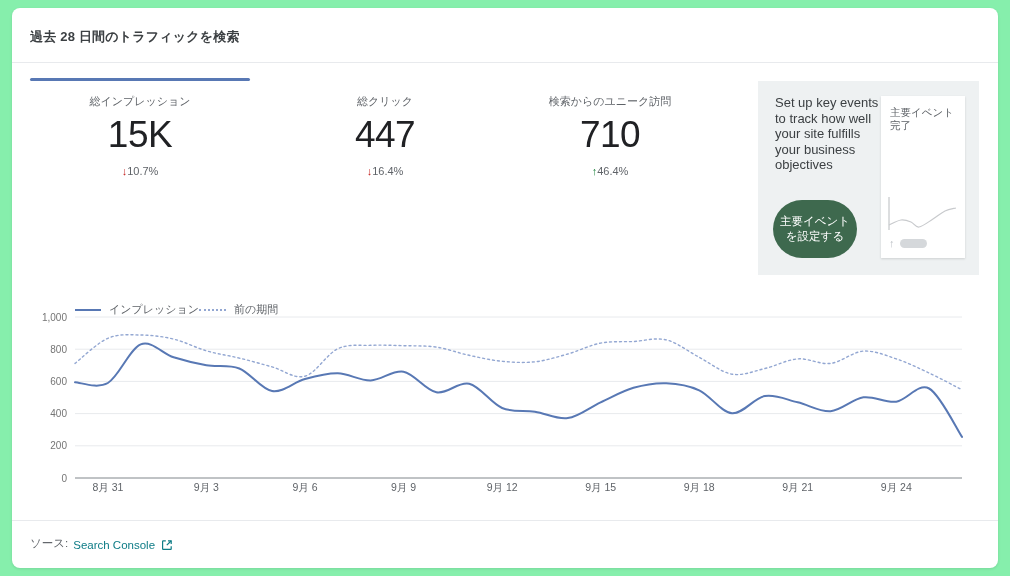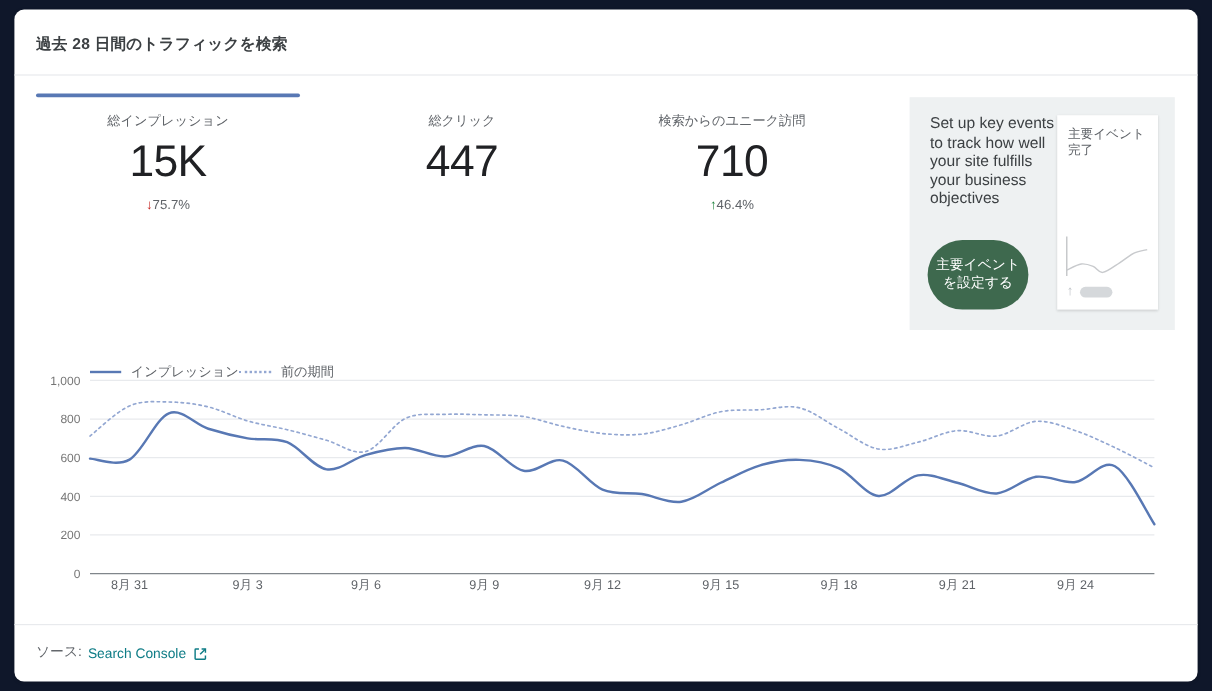--- a/index.html
+++ b/index.html
@@ -1,17 +1,17 @@
 <!DOCTYPE html>
 <html><head>
 <meta charset="utf-8">
 <style>
   * { margin:0; padding:0; box-sizing:border-box; }
   body { font-family:"Liberation Sans",sans-serif; }
-  .page { position:relative; width:1010px; height:576px; background:#0f172a; overflow:hidden; }
+  .page { position:relative; width:1010px; height:576px; background:#86efac; overflow:hidden; }
   .card { position:absolute; left:12px; top:8px; width:986px; height:560px; background:#ffffff;
           border-radius:8px; box-shadow:0 1px 3px rgba(0,0,0,.10); }
   .card-title { position:absolute; left:18px; top:20px; font-size:13px; font-weight:700;
           color:#3c4043; letter-spacing:.2px; }
   .divider-top { position:absolute; left:0; top:54px; width:100%; border-top:1px solid #e8eaed; }
   .tab-indicator { position:absolute; left:18px; top:70px; width:220px; height:3px;
           background:#5878b4; border-radius:2px; }
 
   .metric { position:absolute; top:86px; width:220px; text-align:center; cursor:pointer; }
   .metric-label { font-size:11px; color:#5f6368; line-height:15px; }
@@ -58,26 +58,27 @@
 <div class="page">
   <div class="card">
 
     <div class="card-title">過去 28 日間のトラフィックを検索</div>
     <div class="divider-top"></div>
     <div class="tab-indicator"></div>
 
     <div class="metric down" style="left:18px">
       <div class="metric-label">総インプレッション</div>
       <div class="metric-value">15K</div>
-      <div class="metric-delta"><span class="arrow">↓</span><span>75.7%</span></div>
+      <div class="metric-delta"><span class="arrow">↓</span><span>10.7%</span></div>
     </div>
 
     <div class="metric down" style="left:263px">
       <div class="metric-label">総クリック</div>
       <div class="metric-value">447</div>
+      <div class="metric-delta"><span class="arrow">↓</span><span>16.4%</span></div>
     </div>
 
     <div class="metric up" style="left:488px">
       <div class="metric-label">検索からのユニーク訪問</div>
       <div class="metric-value">710</div>
       <div class="metric-delta"><span class="arrow">↑</span><span>46.4%</span></div>
     </div>
 
     <div class="promo">
       <div class="promo-text">Set up key events to track how well your site fulfills your business objectives</div>

